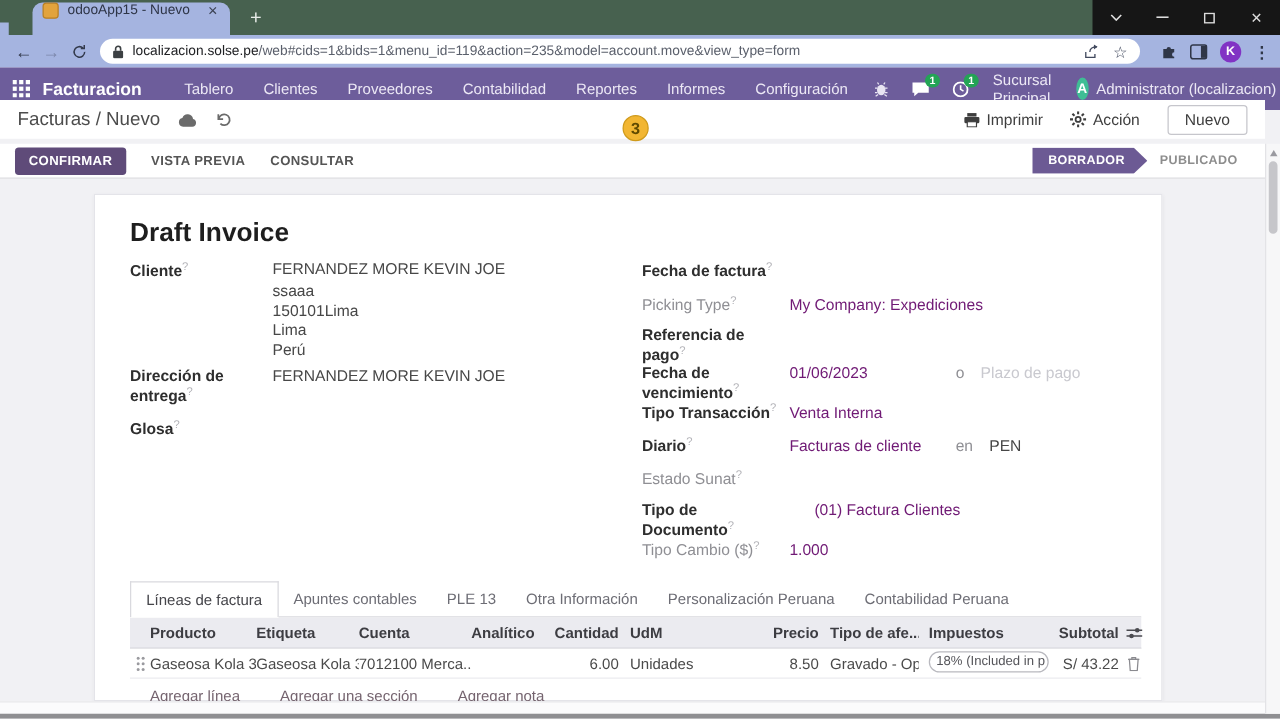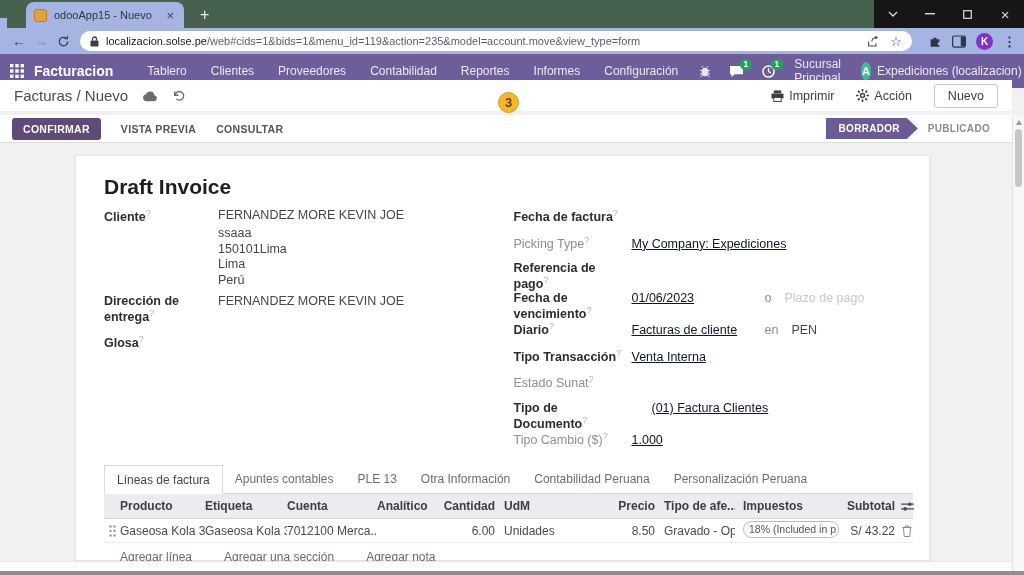--- a/index.html
+++ b/index.html
@@ -3,21 +3,21 @@
 <meta charset="utf-8">
 <style>
   * { margin:0; padding:0; box-sizing:border-box; }
   html,body { width:1024px; height:575px; overflow:hidden; }
   body { font-family:"Liberation Sans", sans-serif; position:relative; background:#f1f1f4; }
   #screen { position:absolute; inset:0; width:1024px; height:575px; overflow:hidden; }
 
   
   .tabstrip { position:absolute; top:0; left:0; right:0; height:28px; background:#47614f; display:flex; align-items:flex-end; }
   .edge-sliver { position:absolute; left:0; bottom:0; width:7px; height:10px; background:#a5b4e0; }
-  .btab { margin-left:26px; width:158px; height:26px; background:#a5b4e0; border-radius:8px 8px 0 0; display:flex; align-items:center; padding:0 8px; }
+  .btab { margin-left:26px; width:158px; height:26px; background:#a5b4e0; border-radius:8px 8px 0 0; display:flex; padding:0 8px; }
   .btab .favicon { width:13px; height:13px; border-radius:3px; background:#e2a33d; border:1px solid #b97f22; flex:none; }
   .btab .ttl { font-size:11px; color:#2e3547; margin-left:7px; flex:1; white-space:nowrap; overflow:hidden; }
   .btab .tclose { color:#3c4354; font-size:13px; line-height:1; padding:0 2px; cursor:default; }
   .newtab { color:#e8ece8; font-size:16px; margin-left:16px; padding-bottom:4px; }
   .wincontrols { position:absolute; right:0; top:0; height:28px; width:150px; background:#161616; display:flex; }
   .winbtn { flex:1; display:flex; align-items:center; justify-content:center; color:#dddddd; font-size:12px; }
 
   .toolbar { position:absolute; top:28px; left:0; right:0; height:26px; background:#a5b4e0; display:flex; align-items:center; padding:0 8px; }
   .navbtn { width:22px; text-align:center; font-size:14px; color:#333a4c; }
   .navbtn.dim { color:#7d88ac; }
@@ -69,21 +69,21 @@
   .colL { width:410px; }
   .colR { width:400px; }
   .fieldL { display:flex; font-size:12.5px; margin-bottom:6px; }
   .fieldL .lab, .frow .lab { width:114px; flex:none; color:#2e2e2e; font-weight:bold; }
   .frow .lab { width:118px; }
   .lab.muted { color:#8f8f94; font-weight:normal; }
   .sup { color:#b3b3b8; font-size:9px; vertical-align:super; font-weight:normal; }
   .val { color:#474747; }
   .addr { line-height:15.5px; color:#474747; }
   .frow { display:flex; align-items:baseline; font-size:12.5px; min-height:26.5px; }
-  .vfix { width:133px; flex:none; color:#0f172a;text-decoration:underline; }
+  .vfix { width:133px; flex:none; color:#701a75; }
   .conn { color:#8f8f94; margin-right:13px; }
   .placeholder { color:#c9c9cf; }
 
   
   .ntabs { display:flex; border-bottom:1px solid #d9d9de; margin-top:8px; font-size:12px; color:#6d6d75; }
   .ntab { padding:7px 12px 6px; white-space:nowrap; }
   .ntab.active { background:#fff; border:1px solid #d9d9de; border-bottom:1px solid #fff; margin-bottom:-1px; color:#45454a; }
 
   
   .thead { display:flex; align-items:center; background:#ebebf0; border-bottom:1px solid #d6d6db; font-size:12px; color:#3d3d42; font-weight:bold; height:25px; }
@@ -229,21 +229,21 @@
       </span>
       <span class="nicon">
         <svg width="13" height="13" viewBox="0 0 14 14">
             <circle cx="7" cy="7" r="6" fill="none" stroke="#ffffff" stroke-width="1.6"></circle>
             <path d="M7 3.5V7l2.5 1.5" stroke="#ffffff" stroke-width="1.4" fill="none"></path>
           </svg>
         <span class="badge">1</span>
       </span>
       <span class="company">Sucursal Principal</span>
       <span class="avatarA">A</span>
-      <span class="username">Expediciones (localizacion)</span>
+      <span class="username">Administrator (localizacion)</span>
     </div>
   </div>
 
   <div class="cp1">
     <span class="crumb">Facturas / Nuevo</span>
     <span class="cp-ic">
       <svg width="16" height="12" viewBox="0 0 18 13">
           <path d="M5 12.5a4 4 0 0 1-.6-7.9A5 5 0 0 1 14 5.6a3.5 3.5 0 0 1-.7 6.9z" fill="#6b6b6b"></path>
         </svg>
     </span>
@@ -329,28 +329,28 @@
             <span class="lab"><span>Referencia de pago</span><span class="sup">?</span></span>
             <span class="vfix"></span>
           </div>
           <div class="frow">
             <span class="lab"><span>Fecha de vencimiento</span><span class="sup">?</span></span>
             <span class="vfix">01/06/2023</span>
             <span class="conn">o</span>
             <span class="placeholder">Plazo de pago</span>
           </div>
           <div class="frow">
+            <span class="lab"><span>Tipo Transacción</span><span class="sup">?</span></span>
+            <span class="vfix" style="width:auto;">Venta Interna</span>
+          </div>
+          <div class="frow">
             <span class="lab"><span>Diario</span><span class="sup">?</span></span>
             <span class="vfix">Facturas de cliente</span>
             <span class="conn">en</span>
             <span class="val">PEN</span>
-          </div>
-          <div class="frow">
-            <span class="lab"><span>Tipo Transacción</span><span class="sup">?</span></span>
-            <span class="vfix" style="width:auto;">Venta Interna</span>
           </div>
           <div class="frow">
             <span class="lab muted"><span>Estado Sunat</span><span class="sup">?</span></span>
             <span class="vfix"></span>
           </div>
           <div class="frow">
             <span class="lab"><span>Tipo de Documento</span><span class="sup">?</span></span>
             <span class="vfix" style="width:auto;margin-left:20px;">(01) Factura Clientes</span>
           </div>
           <div class="frow">
@@ -358,22 +358,22 @@
             <span class="vfix">1.000</span>
           </div>
         </div>
       </div>
 
       <div class="ntabs">
         <span class="ntab active">Líneas de factura</span>
         <span class="ntab">Apuntes contables</span>
         <span class="ntab">PLE 13</span>
         <span class="ntab">Otra Información</span>
+        <span class="ntab">Personalización Peruana</span>
         <span class="ntab">Contabilidad Peruana</span>
-        <span class="ntab">Personalización Peruana</span>
       </div>
 
       <div class="thead">
         <span class="c-handle"></span>
         <span class="c-prod">Producto</span>
         <span class="c-lab">Etiqueta</span>
         <span class="c-acct">Cuenta</span>
         <span class="c-ana">Analítico</span>
         <span class="c-qty">Cantidad</span>
         <span class="c-uom">UdM</span>

